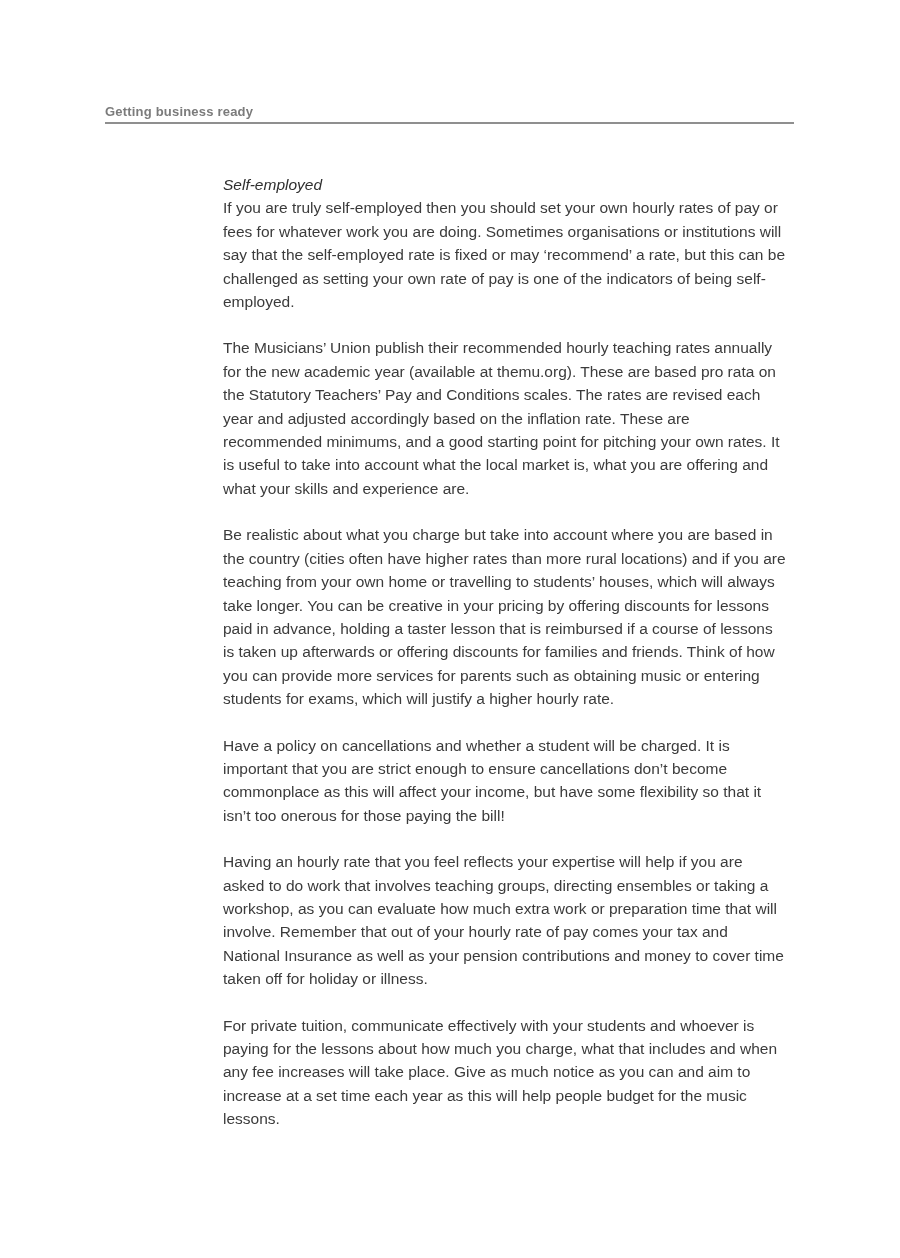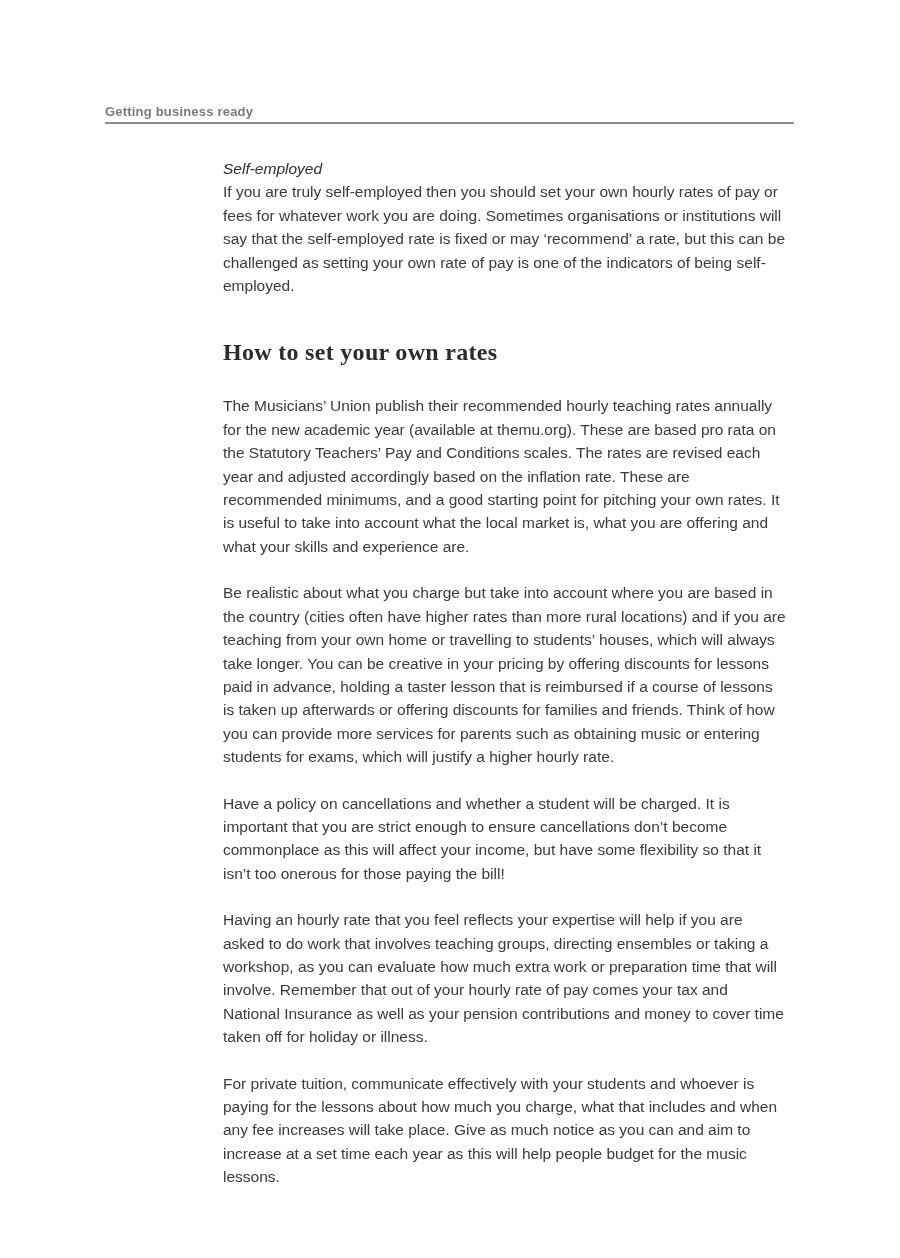--- a/index.html
+++ b/index.html
@@ -31,21 +31,21 @@
     left: 105px;
     top: 122px;
     width: 689px;
     border: none;
     border-top: 2px solid #8f8f8f;
     margin: 0;
   }
   .content {
     position: absolute;
     left: 223px;
-    top: 157px;
+    top: 173px;
     width: 572px;
     font-size: 15.5px;
     line-height: 23.4px;
     color: #3b3b3b;
   }
   .content p { margin: 0 8px 23px 0; }
   .subhead {
     font-size: 15.5px;
     line-height: 23.4px;
     font-style: italic;
@@ -84,21 +84,20 @@
   <div class="running-head">Getting business ready</div>
 
   <hr class="header-rule">
 
   <div class="content">
 
     <h3 class="subhead">Self-employed</h3>
 
     <p>If you are truly self-employed then you should set your own hourly rates of pay or fees for whatever work you are doing. Sometimes organisations or institutions will say that the self-employed rate is fixed or may ‘recommend’ a rate, but this can be challenged as setting your own rate of pay is one of the indicators of being self-employed.</p>
 
-    <h2 class="section-title">How to set your own rates</h2>
 
     <p><span>The Musicians’ Union publish their recommended hourly teaching rates annually for the new academic year (available at </span><a class="inline-link">themu.org</a><span>). These are based pro rata on the Statutory Teachers’ Pay and Conditions scales. The rates are revised each year and adjusted accordingly based on the inflation rate. These are recommended minimums, and a good starting point for pitching your own rates. It is useful to take into account what the local market is, what you are offering and what your skills and experience are.</span></p>
 
     <p>Be realistic about what you charge but take into account where you are based in the country (cities often have higher rates than more rural locations) and if you are teaching from your own home or travelling to students’ houses, which will always take longer. You can be creative in your pricing by offering discounts for lessons paid in advance, holding a taster lesson that is reimbursed if a course of lessons is taken up afterwards or offering discounts for families and friends. Think of how you can provide more services for parents such as obtaining music or entering students for exams, which will justify a higher hourly rate.</p>
 
     <p>Have a policy on cancellations and whether a student will be charged. It is important that you are strict enough to ensure cancellations don’t become commonplace as this will affect your income, but have some flexibility so that it isn’t too onerous for those paying the bill!</p>
 
     <p>Having an hourly rate that you feel reflects your expertise will help if you are asked to do work that involves teaching groups, directing ensembles or taking a workshop, as you can evaluate how much extra work or preparation time that will involve. Remember that out of your hourly rate of pay comes your tax and National Insurance as well as your pension contributions and money to cover time taken off for holiday or illness.</p>
 
     <p>For private tuition, communicate effectively with your students and whoever is paying for the lessons about how much you charge, what that includes and when any fee increases will take place. Give as much notice as you can and aim to increase at a set time each year as this will help people budget for the music lessons.</p>

